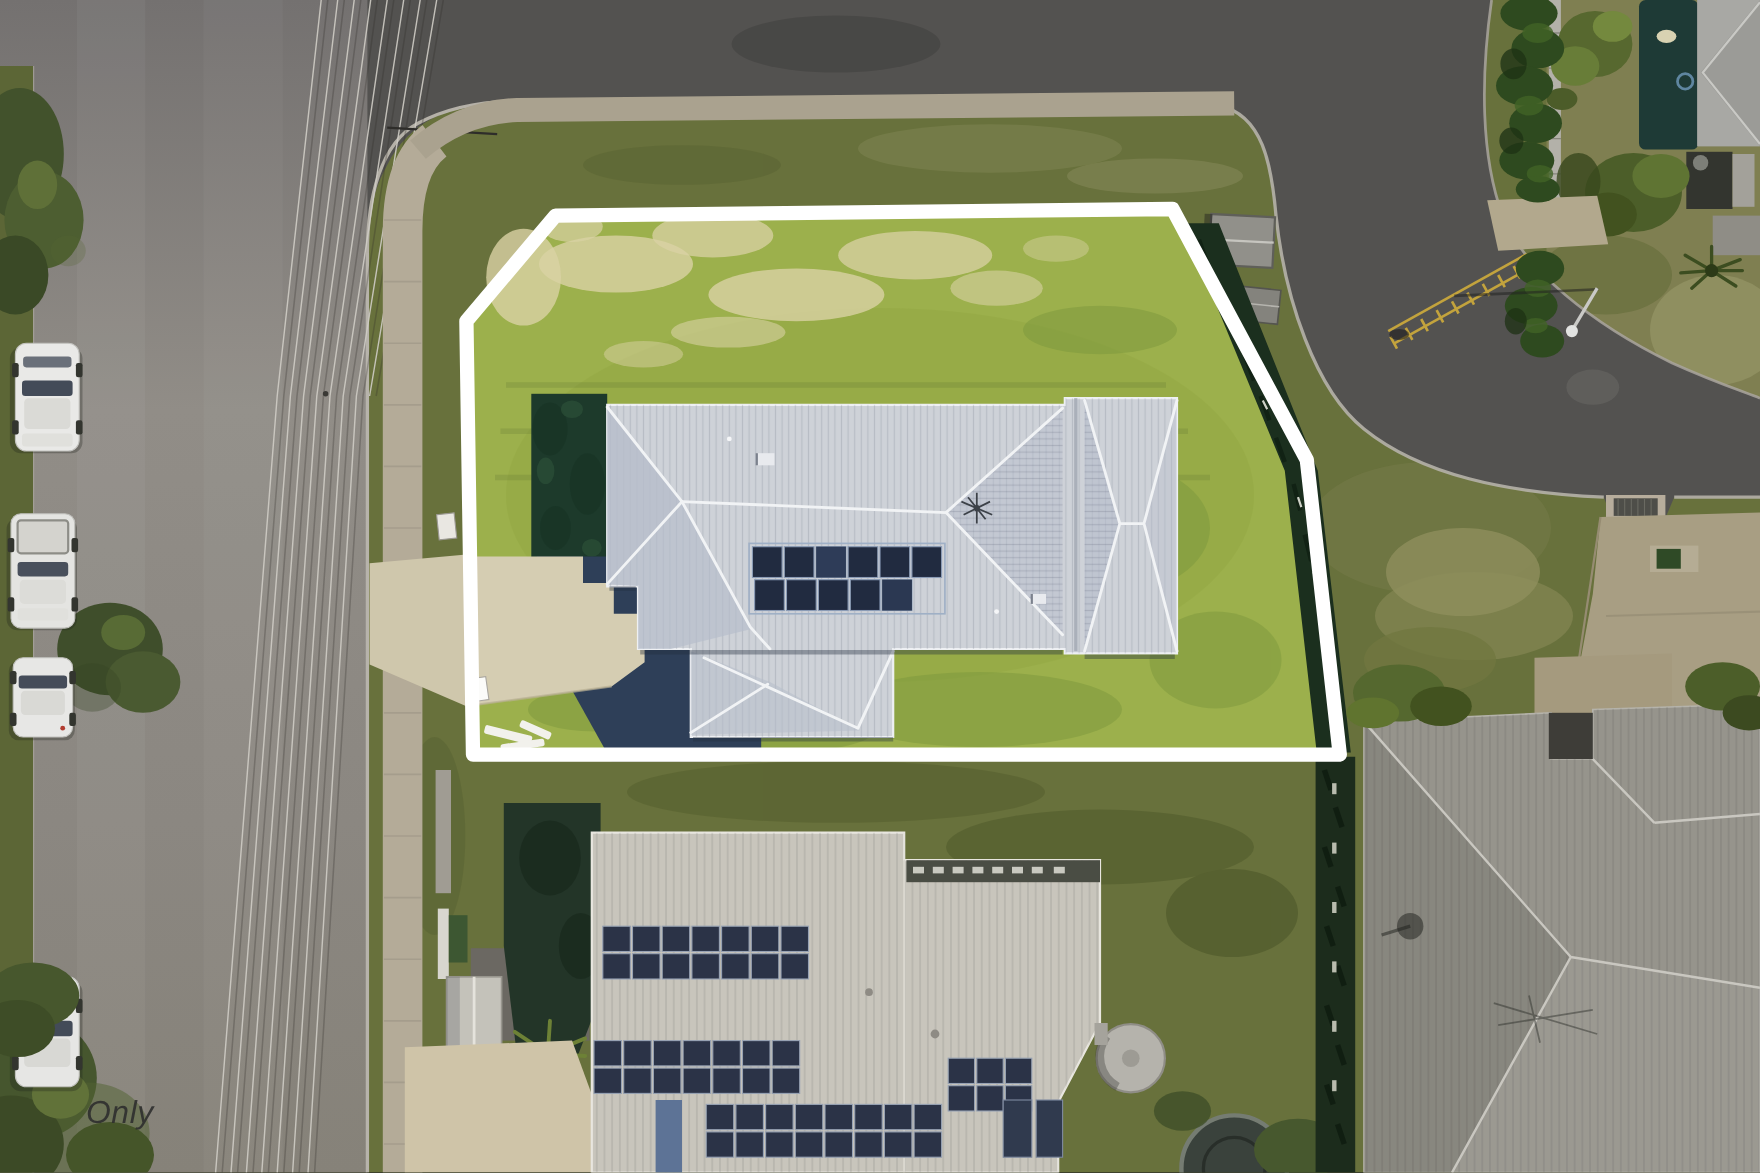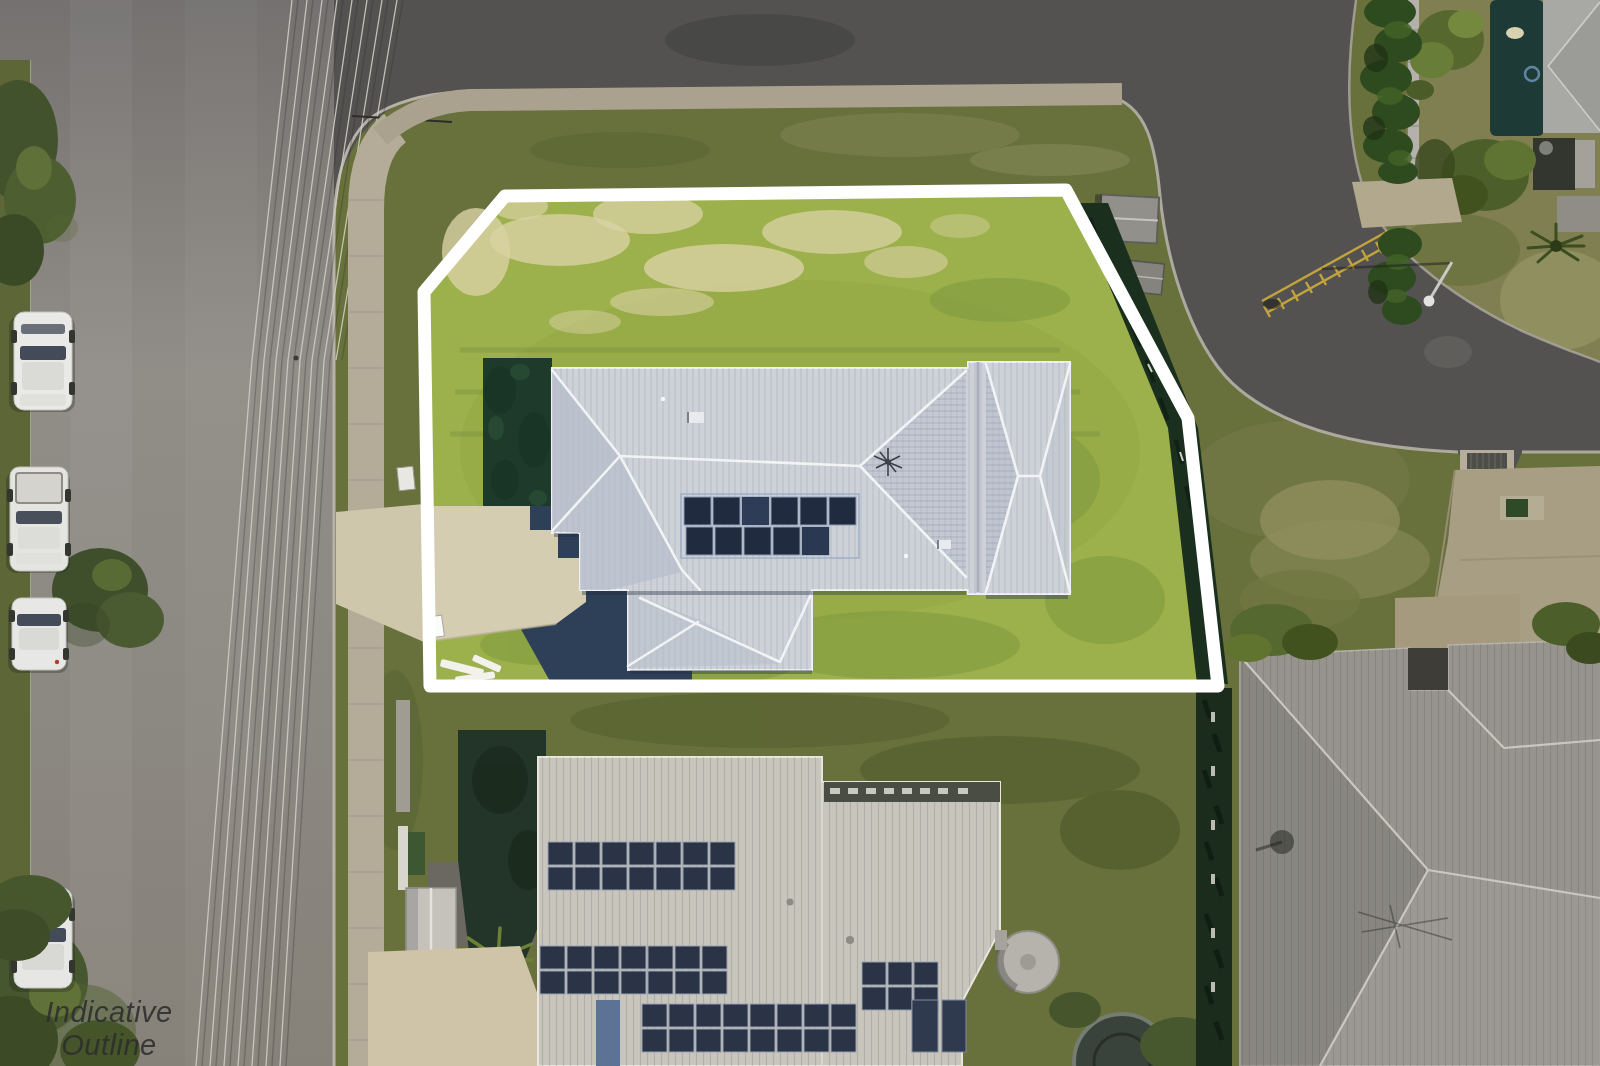--- a/index.html
+++ b/index.html
@@ -550,16 +550,15 @@
       <ellipse cx="1248" cy="648" rx="24" ry="14" fill="#60742f"></ellipse>
       <ellipse cx="1566" cy="624" rx="34" ry="22" fill="#4c5e29"></ellipse>
       <ellipse cx="1590" cy="648" rx="24" ry="16" fill="#3c4a20"></ellipse>
     </g>
   </g>
 
   <path d="M505,196 L1066,190 L1188,418 L1218,686 L430,686 L424,292 Z" fill="none" stroke="#ffffff" stroke-width="13" stroke-linejoin="round" stroke-linecap="round"></path>
 </svg>
 
 <div class="watermark">
-  <div>Indicative Outline</div>
   <div>Only</div>
 </div>
 </div>
 
 </body></html>

